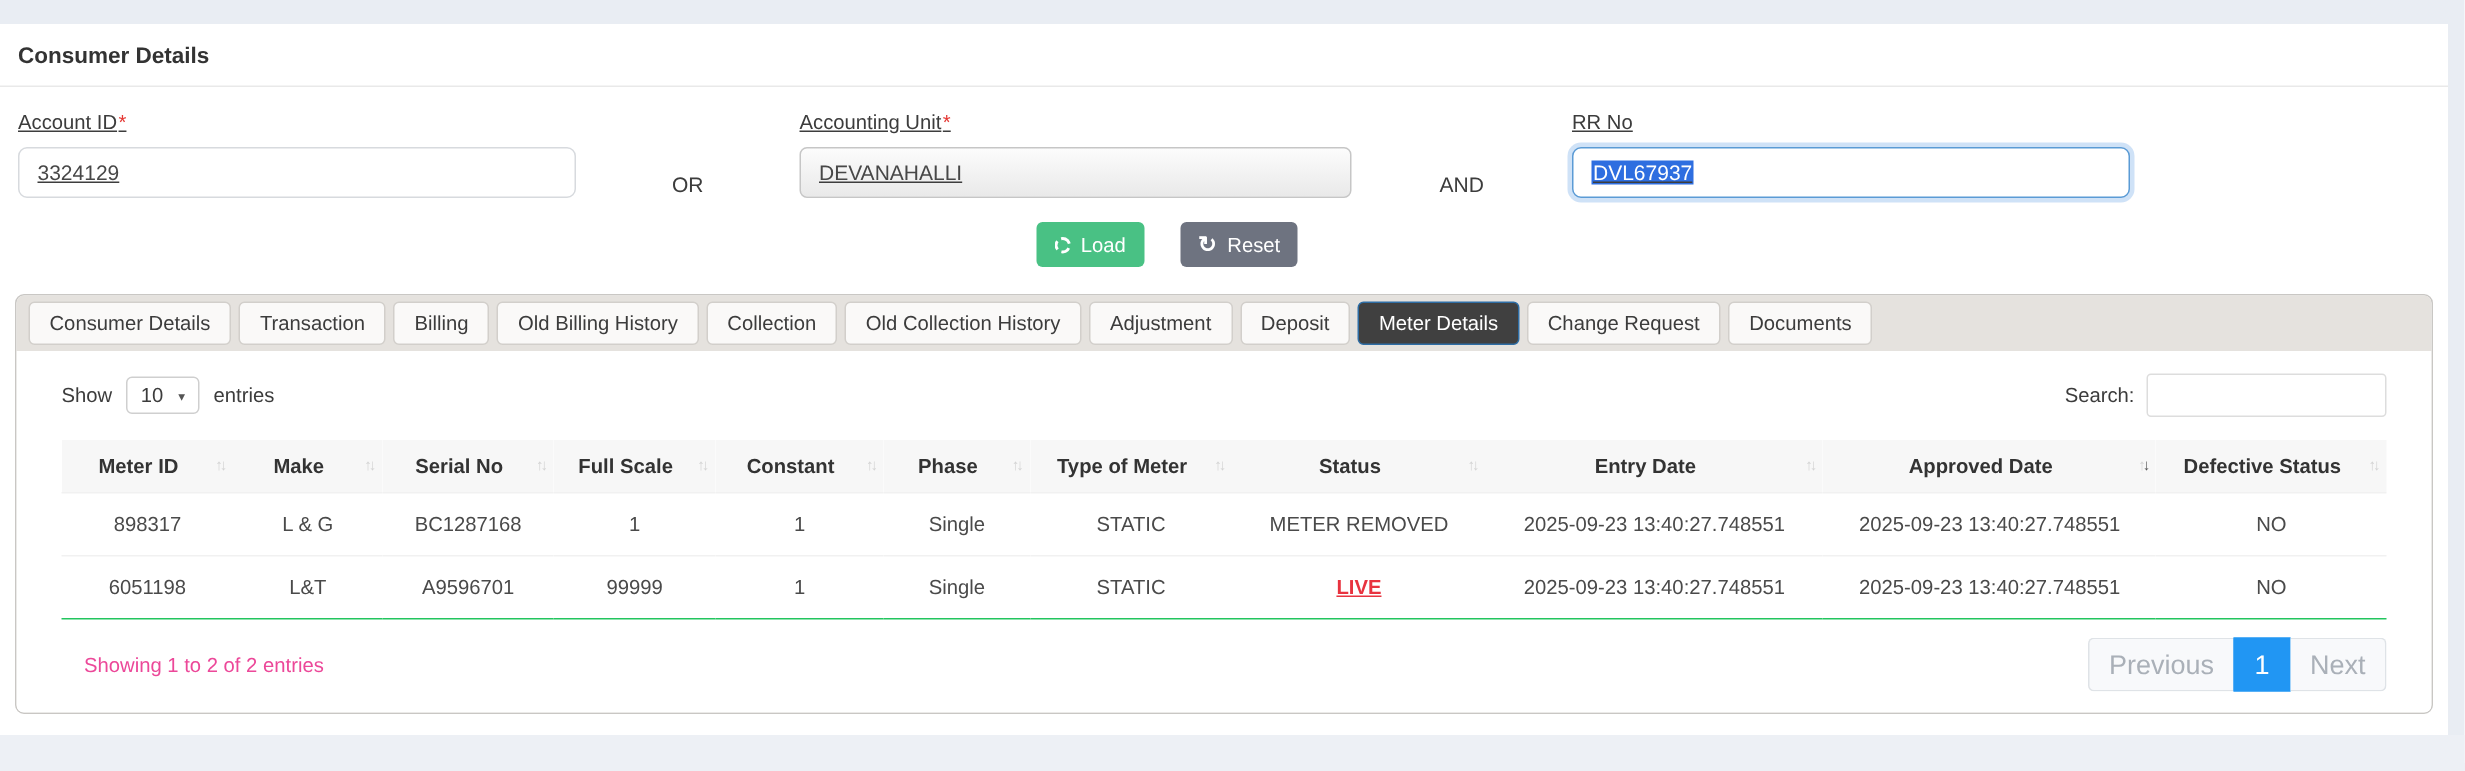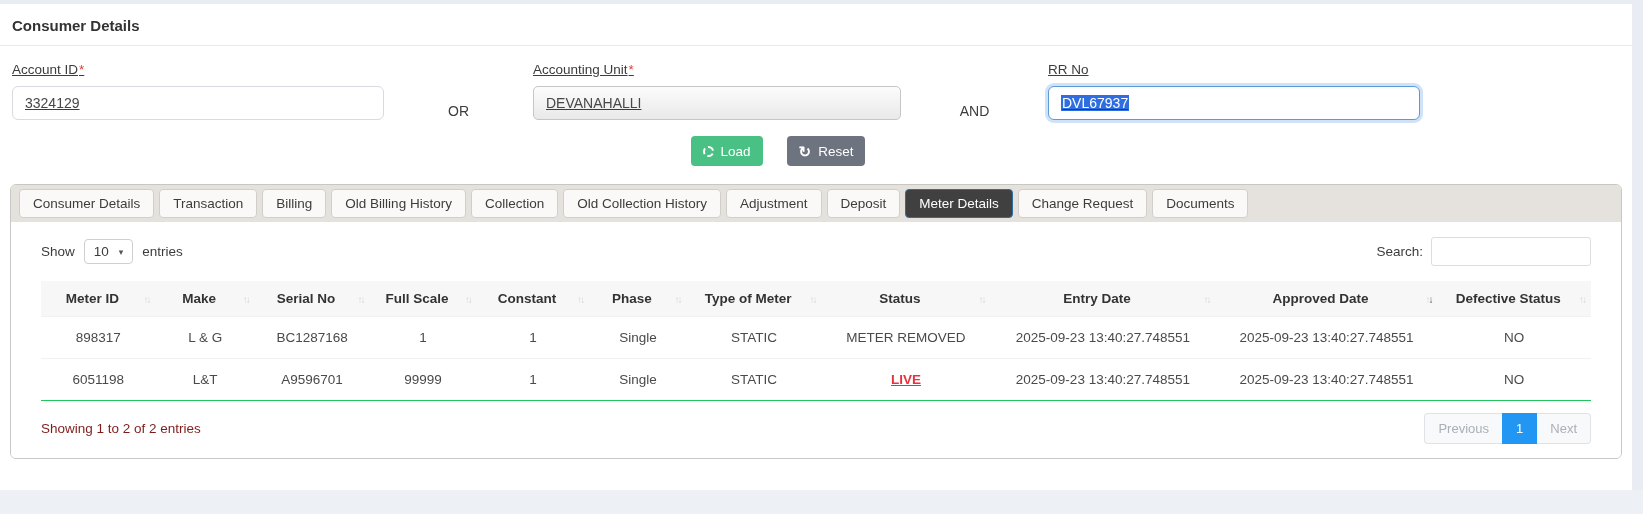--- a/index.html
+++ b/index.html
@@ -3,21 +3,21 @@
 <meta charset="utf-8">
 <style>
   * { box-sizing: border-box; }
   html,body { margin:0; padding:0; }
   body {
     width:1643px; height:514px; overflow:hidden;
     background:#e9edf3;
     font-family:"Liberation Sans", sans-serif;
     font-size:14px; color:#3d3d3d;
   }
-  .page { position:absolute; top:4px; left:0; width:1632px; height:490px; background:#fff; }
+  .page { position:absolute; top:16px; left:0; width:1632px; height:490px; background:#fff; }
 
   
   .page-header { padding:13px 12px 11px; border-bottom:1px solid #e9e9e9; }
   .page-title { font-weight:bold; font-size:15px; color:#333; }
 
   
   .form-row { display:flex; align-items:flex-start; padding:16px 12px 0; }
   .field { display:flex; flex-direction:column;text-decoration:underline; }
   .field-label { font-size:13.5px; color:#3c3c3c; margin-bottom:9px; }
   .req { color:#e53935; margin-left:1px; }
@@ -83,23 +83,23 @@
   .sort-icons .on { color:#555; }
   table.data td {
     text-align:center; padding:13px 6px; font-size:13.5px; color:#4a4a4a;
     border-top:1px solid #f1f1f1; white-space:nowrap; overflow:hidden;
   }
   table.data tbody tr:last-child td { border-bottom:1px solid #22c55e; }
   a.status-live { color:#e8333f; text-decoration:underline; font-weight:bold; cursor:pointer; }
 
   
   .tbl-footer { display:flex; justify-content:space-between; align-items:center; padding:12px 0 14px; }
-  .tbl-info { font-size:13.5px; color:#7f1d1d; }
+  .tbl-info { font-size:13.5px; color:#ec4899;margin-left:15px; }
   .pagination { display:flex; }
-  .pg { border:1px solid #dfe3e7; background:#f8f9fb; color:#aab0b8; font-size:13px;
+  .pg { border:1px solid #dfe3e7; background:#f8f9fb; color:#aab0b8; font-size:18px;
         padding:8px 13px; line-height:1; cursor:default; }
   .pg.prev { border-radius:4px 0 0 4px; border-right:none; }
   .pg.next { border-radius:0 4px 4px 0; border-left:none; }
   .pg.active { background:#2196f3; border-color:#2196f3; color:#fff; cursor:pointer; padding:8px 13px; }
 
   .bottom-strip { position:absolute; left:0; top:490px; width:1643px; height:24px; background:#edf0f5; }
 </style>
 </head>
 <body>
 

